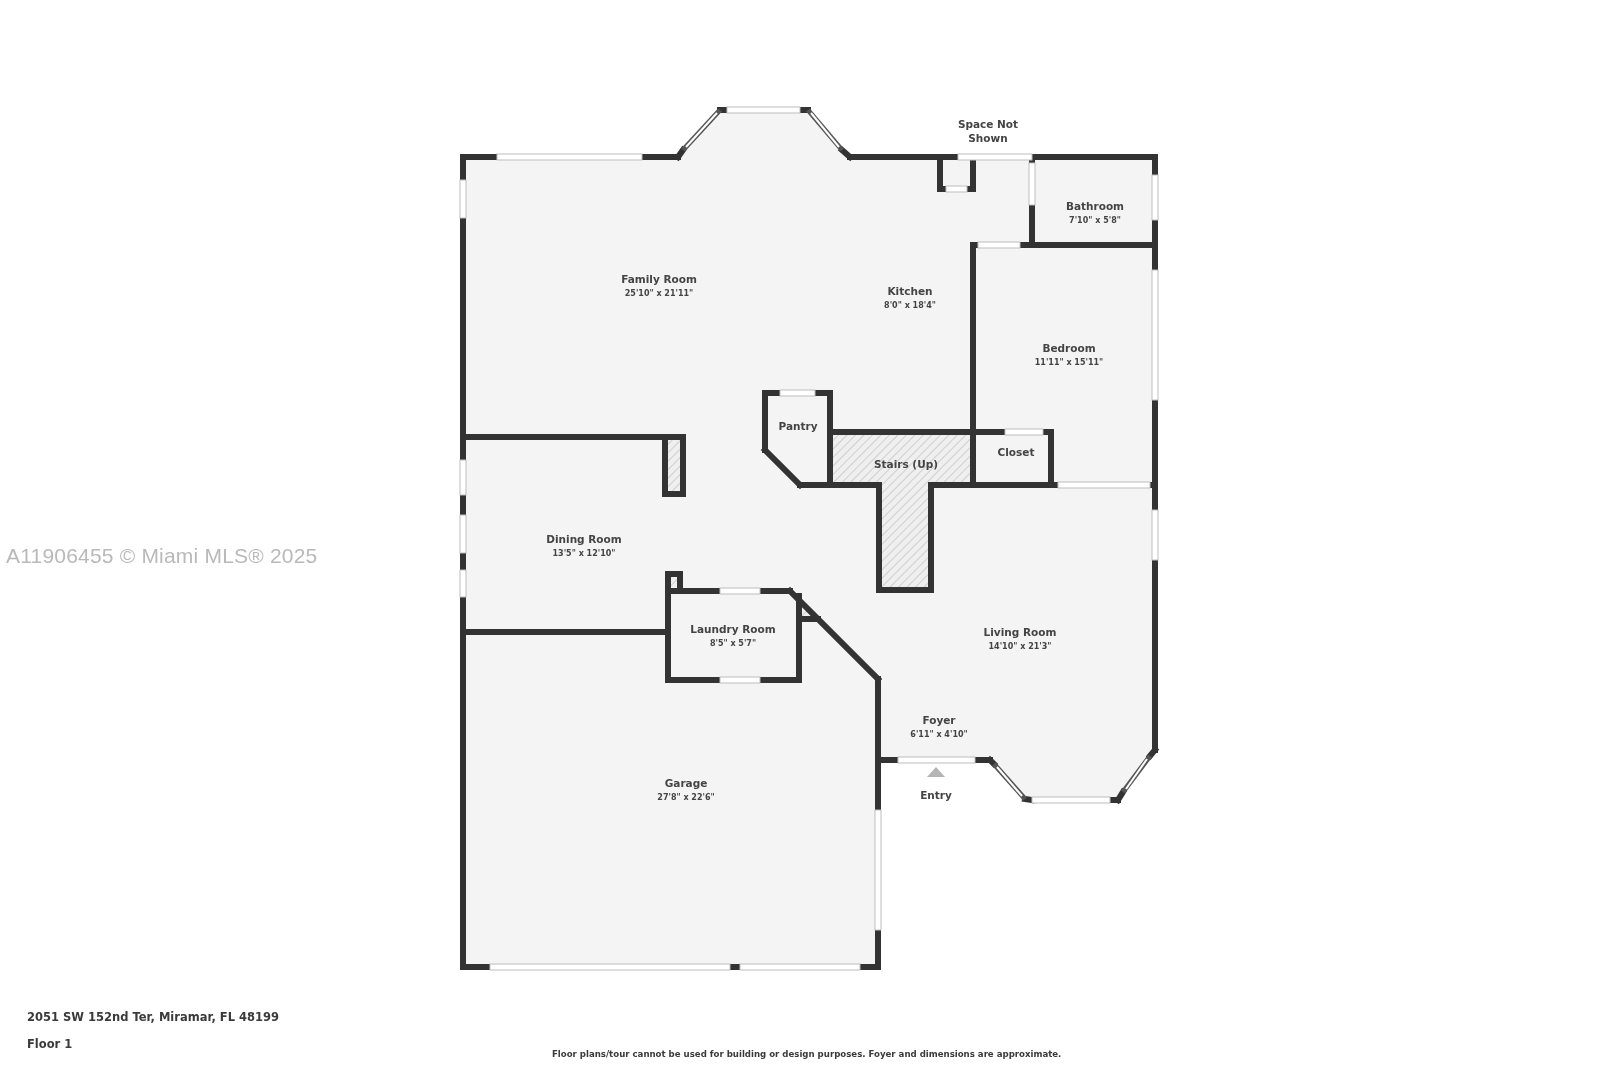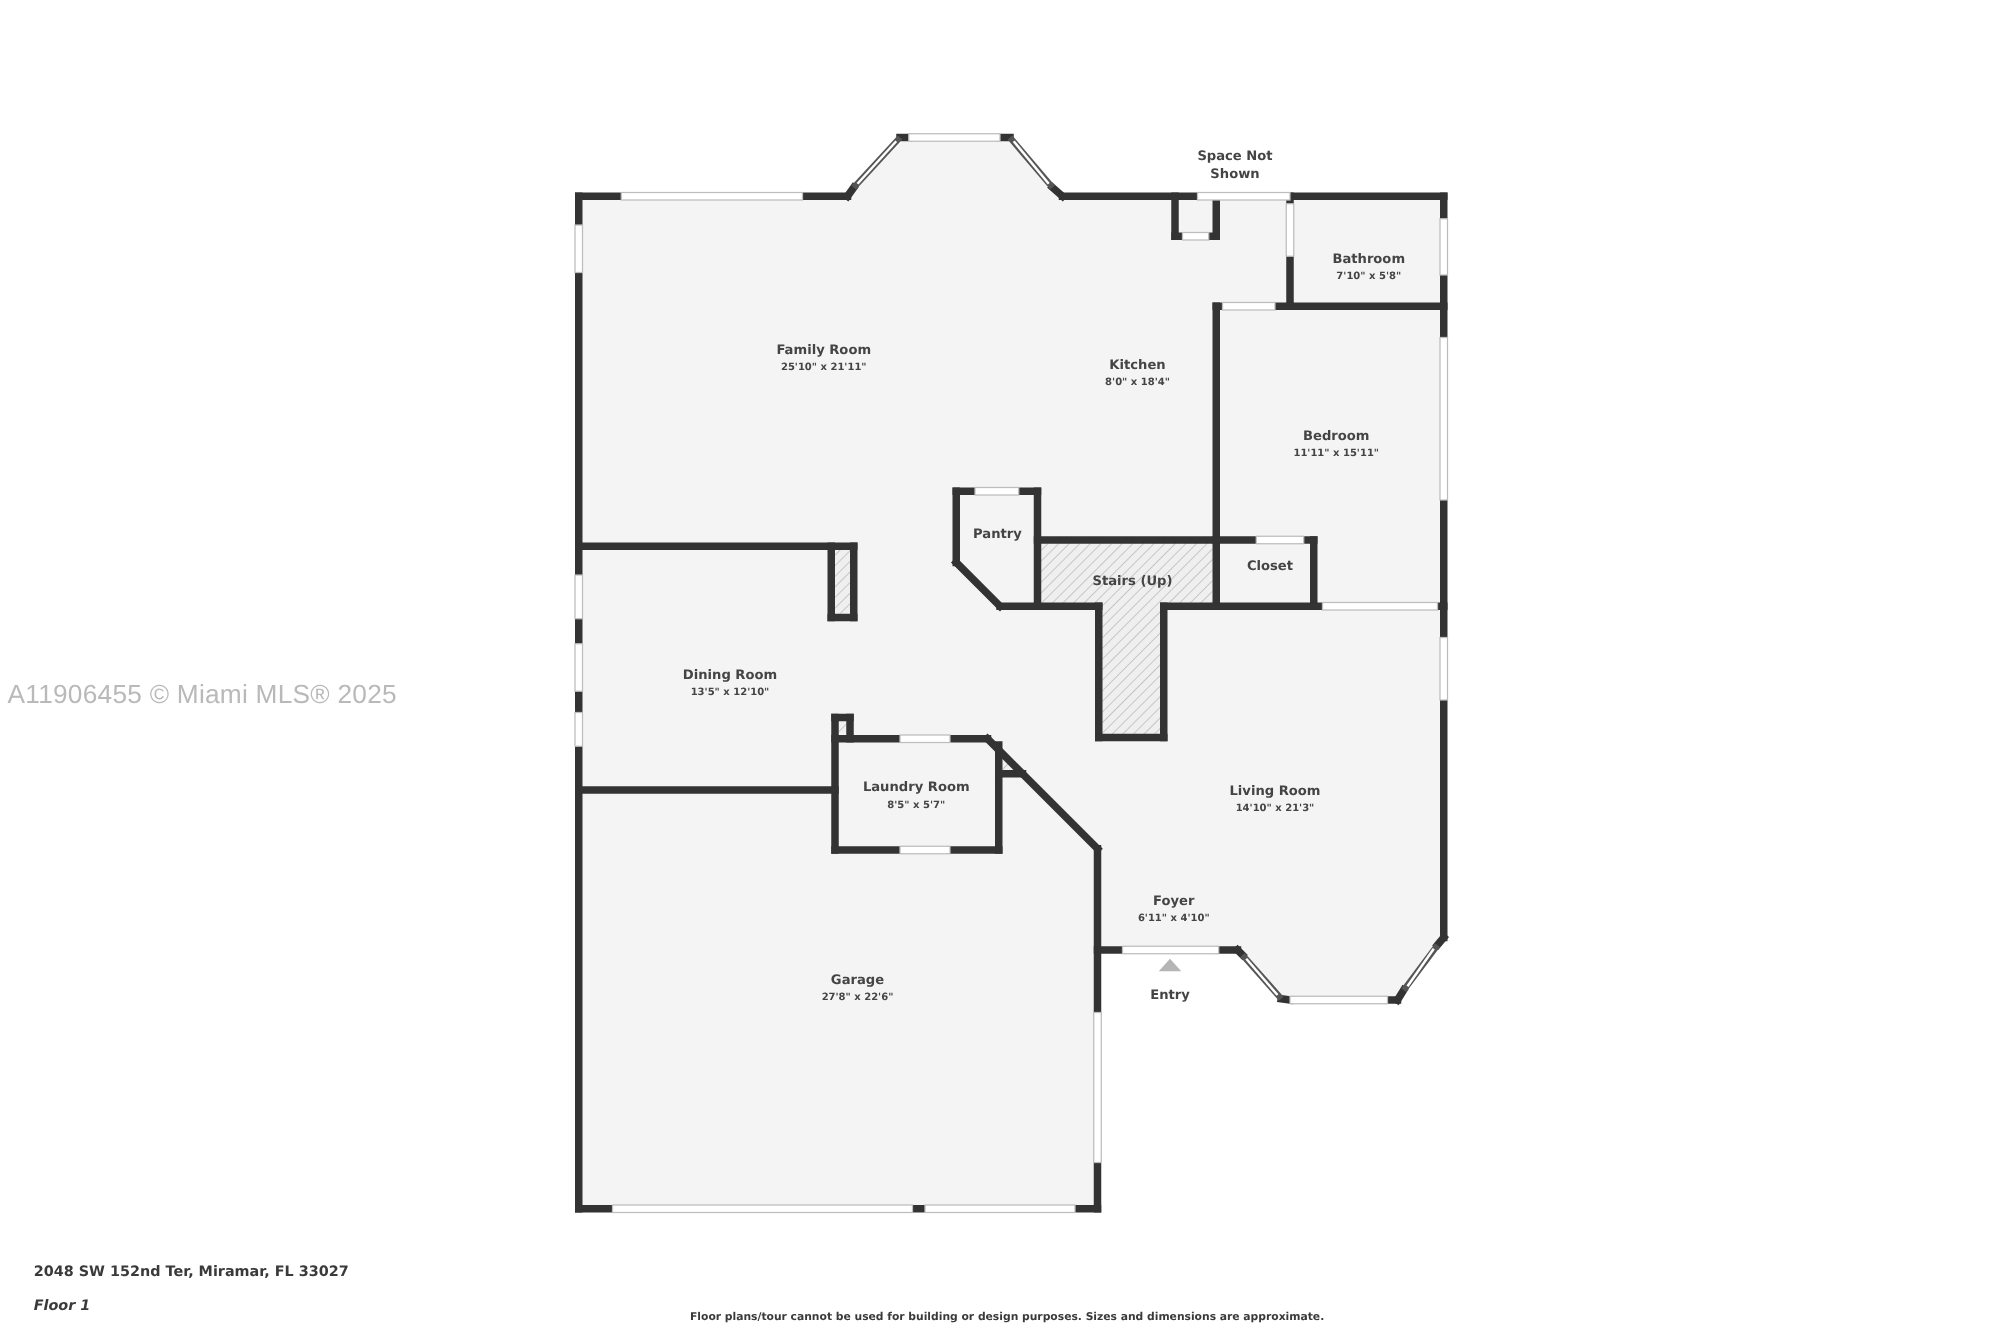--- a/index.html
+++ b/index.html
@@ -1,20 +1,20 @@
 <!DOCTYPE html>
 <html><head>
 <meta charset="utf-8">
 <style>
   html, body { margin: 0; padding: 0; background: #ffffff; }
   body { width: 1600px; height: 1066px; position: relative; overflow: hidden; font-family: "DejaVu Sans", sans-serif; }
   #plan { position: absolute; left: 0; top: 0; width: 1600px; height: 1066px; }
   .watermark { position: absolute; left: 6px; top: 544px; font-family: "Liberation Sans", sans-serif; font-size: 21px; color: #b9b9b9; letter-spacing: 0.2px; }
   .addr { position: absolute; left: 27px; top: 1010px; font-size: 11.5px; font-weight: bold; color: #3a3a3a; }
-  .floor { position: absolute; left: 27px; top: 1037px; font-size: 11.5px; font-weight: bold; color: #3a3a3a; font-style: italic; }
+  .floor { position: absolute; left: 27px; top: 1037px; font-size: 11.5px; font-weight: bold; color: #3a3a3a; }
   .disclaimer { position: absolute; left: 552px; top: 1049px; font-size: 8.6px; font-weight: bold; color: #3a3a3a; }
   .room-name { font-family: "DejaVu Sans", sans-serif; font-size: 10.5px; font-weight: bold; fill: #444444; text-anchor: middle; }
   .room-dim { font-family: "DejaVu Sans", sans-serif; font-size: 8px; font-weight: bold; fill: #444444; text-anchor: middle; }
 </style>
 </head>
 <body>
 
 <svg id="plan" viewBox="0 0 1600 1066">
   <defs>
     <pattern id="hatch" width="6" height="6" patternUnits="userSpaceOnUse" patternTransform="rotate(45)">
@@ -189,15 +189,15 @@
     <text class="room-dim" x="939" y="737">6'11" x 4'10"</text>
 
     <text class="room-name" x="936" y="799">Entry</text>
 
     <text class="room-name" x="686" y="787">Garage</text>
     <text class="room-dim" x="686" y="800">27'8" x 22'6"</text>
   </g>
 </svg>
 
 <div class="watermark">A11906455 © Miami MLS® 2025</div>
-<div class="addr">2048 SW 152nd Ter, Miramar, FL 33027</div>
+<div class="addr">2051 SW 152nd Ter, Miramar, FL 48199</div>
 <div class="floor">Floor 1</div>
-<div class="disclaimer">Floor plans/tour cannot be used for building or design purposes. Sizes and dimensions are approximate.</div>
+<div class="disclaimer">Floor plans/tour cannot be used for building or design purposes. Foyer and dimensions are approximate.</div>
 
 </body></html>

